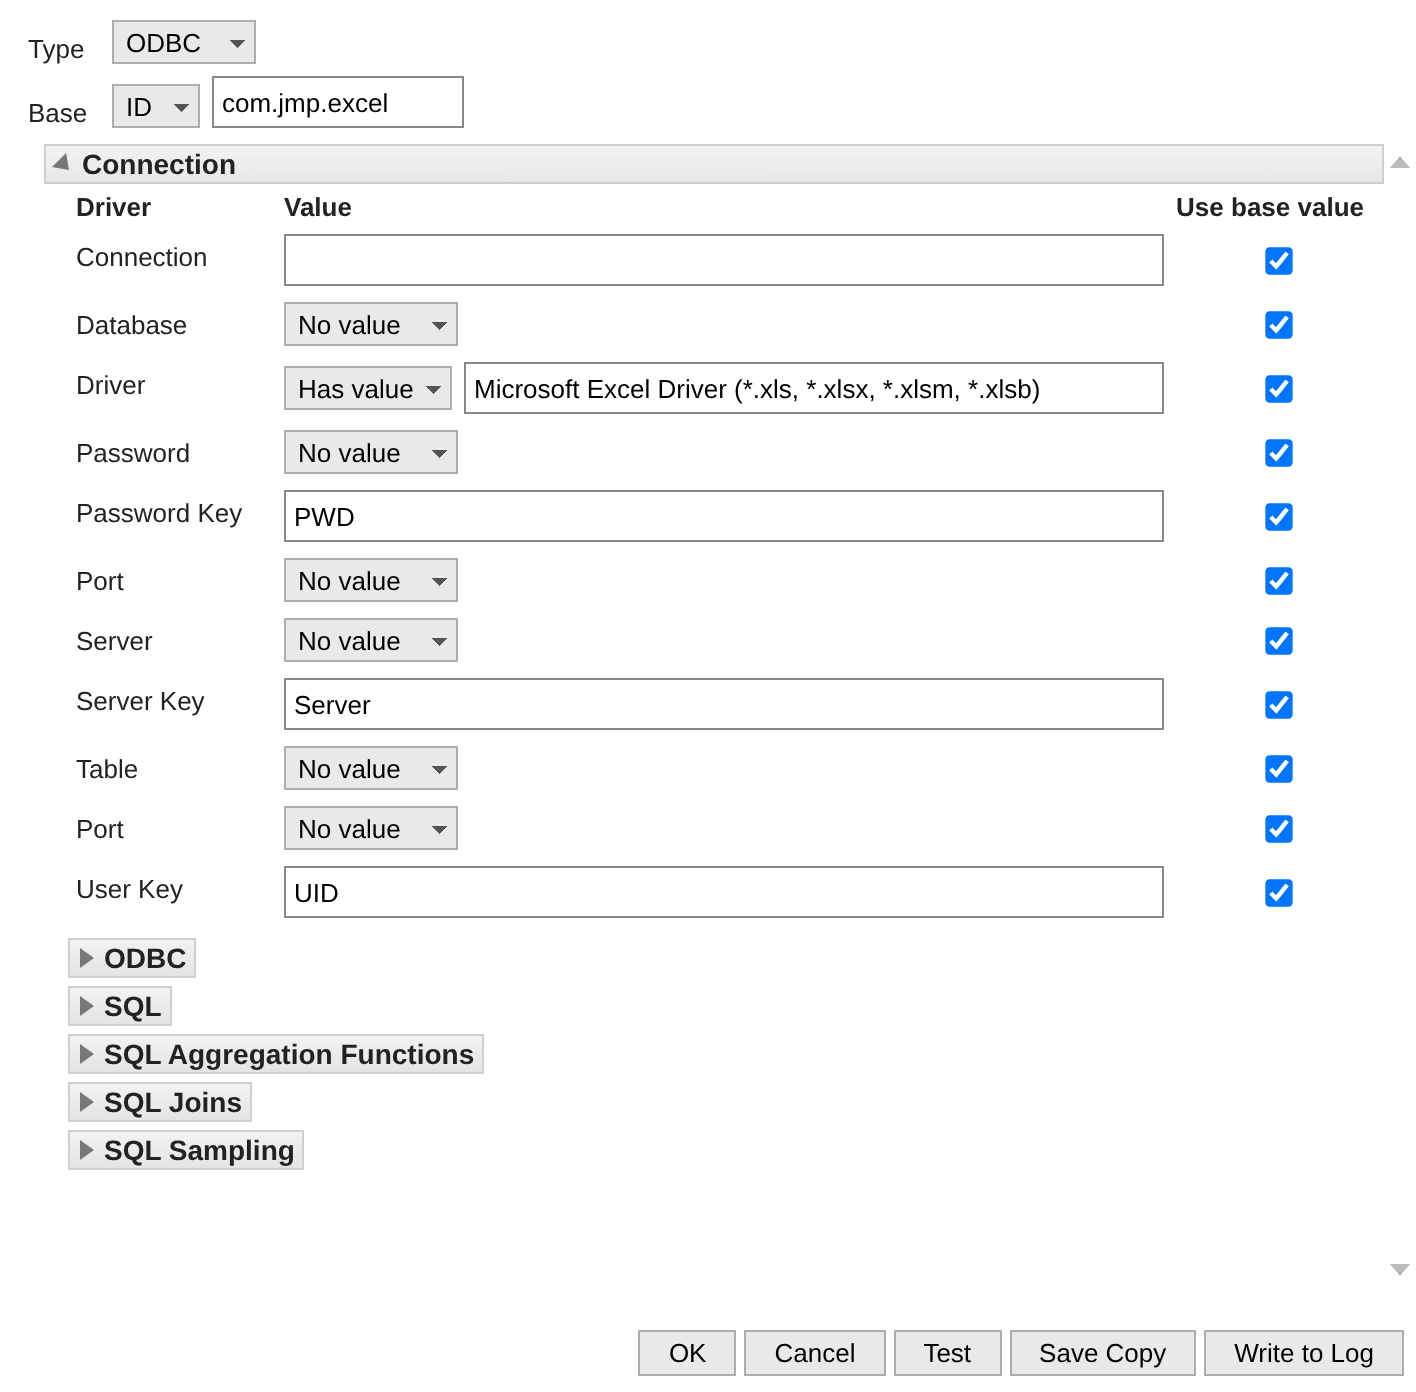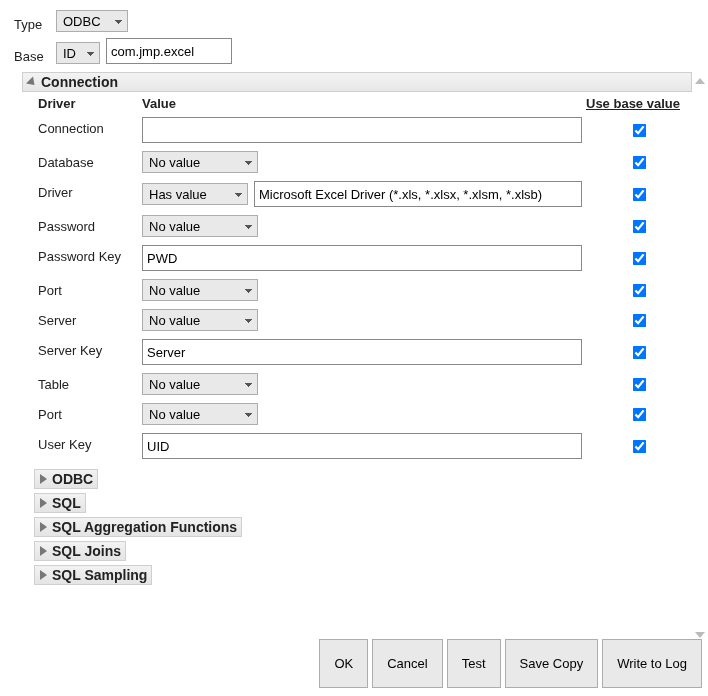--- a/index.html
+++ b/index.html
@@ -64,38 +64,38 @@
     margin-right: 3px; margin-left: 1px;
   }
   .grid {
     display: grid;
     grid-template-columns: 100px 440px 1fr;
     align-items: center;
     column-gap: 4px;
     padding-left: 16px;
   }
   .grid .hcell { font-weight: 700; padding-bottom: 2px; }
-  .grid .hcell.right { padding-right: 10px; text-decoration: underline; }
+  .grid .hcell.right { text-align: right; padding-right: 10px; }
   .grid .lab { padding: 5px 0; align-self: start; padding-top:8px;}
   .valcell { padding: 4px 0; display:flex; align-items:center; gap:6px;}
   .valcell input.tin { width: 100%; }
   .valcell input.tin.wide { width: 368px; }
-  .valcell select.sel { width: 116px; }
+  .valcell select.sel { width: 87px; }
   .chkwrap { text-align: center; }
   .chkwrap input { transform: scale(1.05); }
   .collapsed-list { padding-left: 12px; margin-top:4px;}
   .collapsed-list .section-hdr { margin-bottom: 2px; }
   .footer {
     position: absolute; bottom: 8px; right: 6px;
     display: flex; gap: 4px;
   }
   .btn {
     border: 1px solid #adadad;
     background: #e9e9e9;
-    padding: 16px 14px;
+    padding: 3px 14px;
     font-family: inherit; font-size: 13px;
     cursor: pointer;
   }
   .scroll-gutter {
     position:absolute; right:2px; top:78px; width:12px; height:560px;
   }
   .scroll-arrow { width:0;height:0;border-left:5px solid transparent;border-right:5px solid transparent; position:absolute;}
   .scroll-arrow.up { border-bottom:6px solid #bbb; top:0; left:1px;}
   .scroll-arrow.dn { border-top:6px solid #bbb; bottom:0; left:1px;}
 </style>

